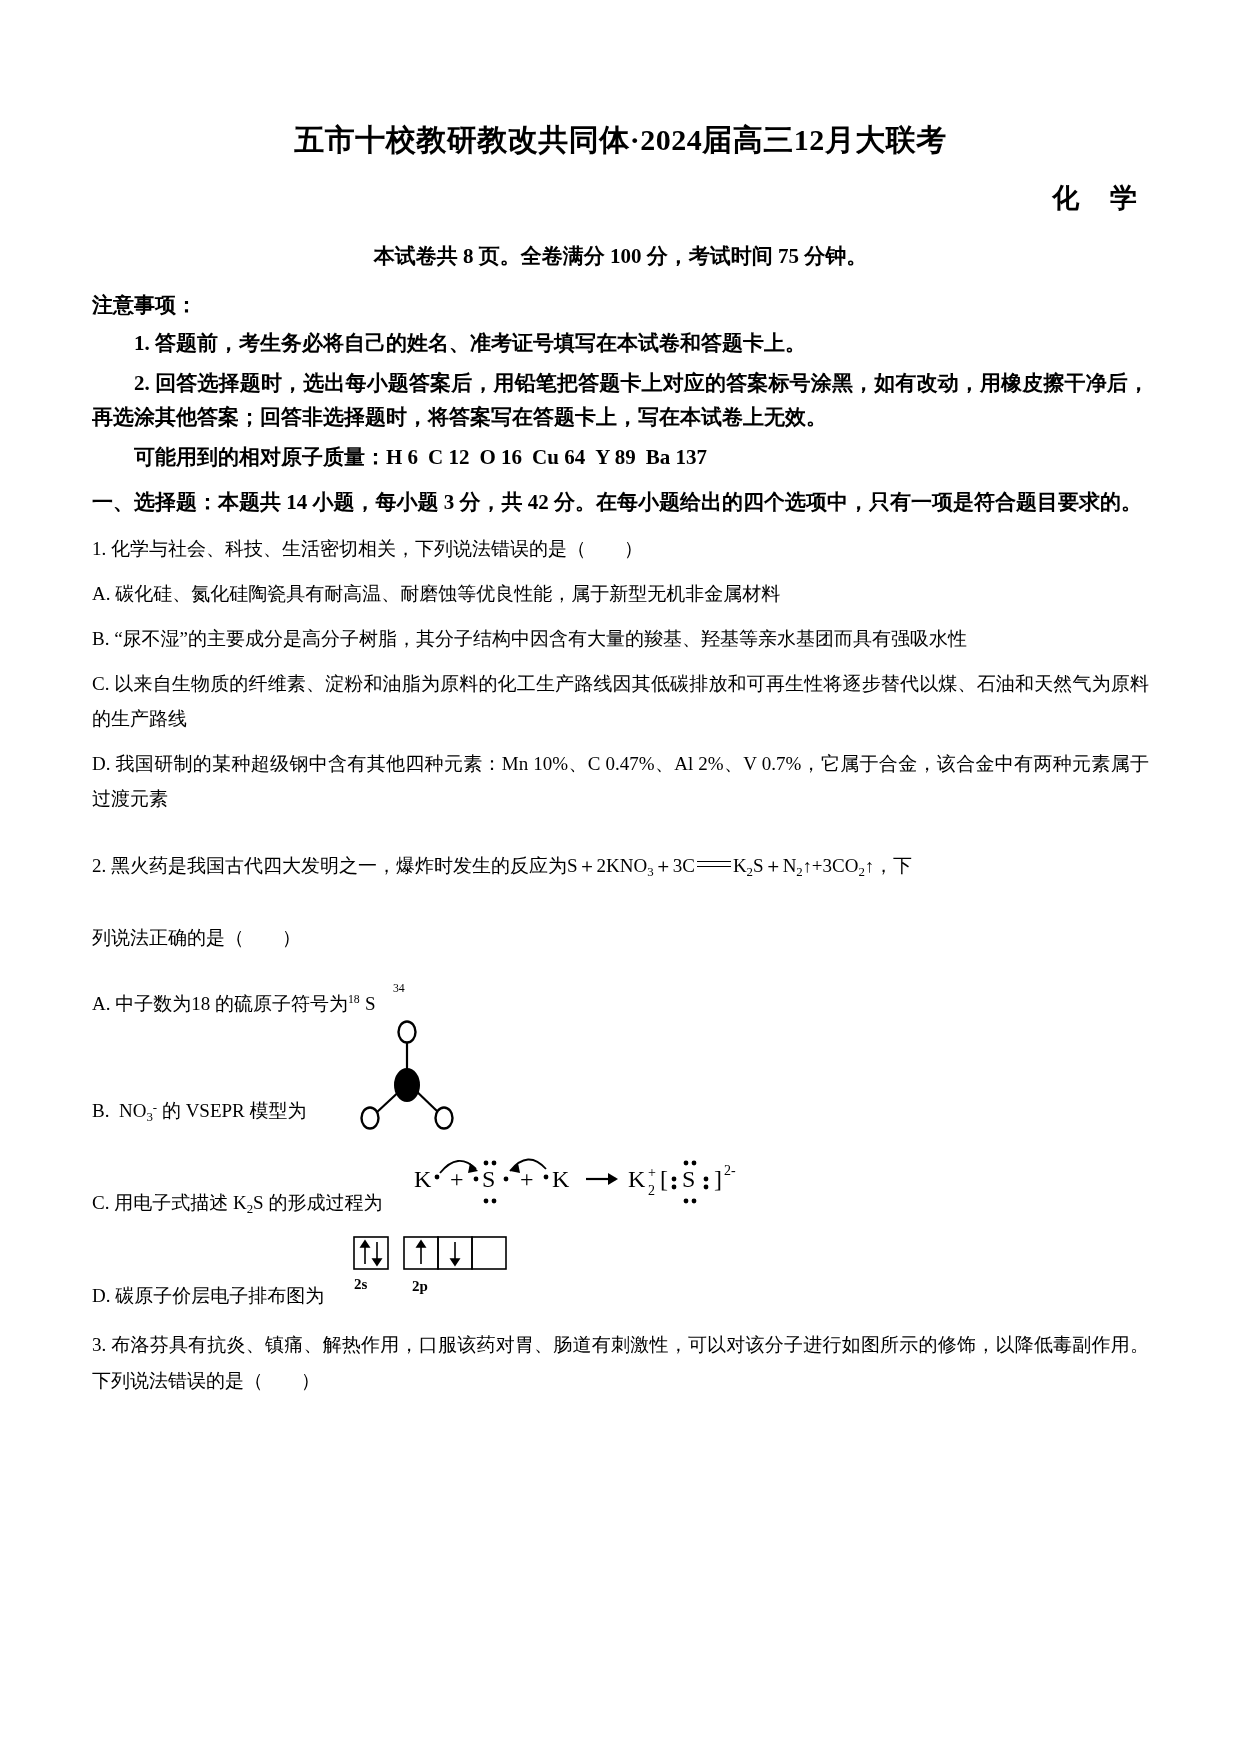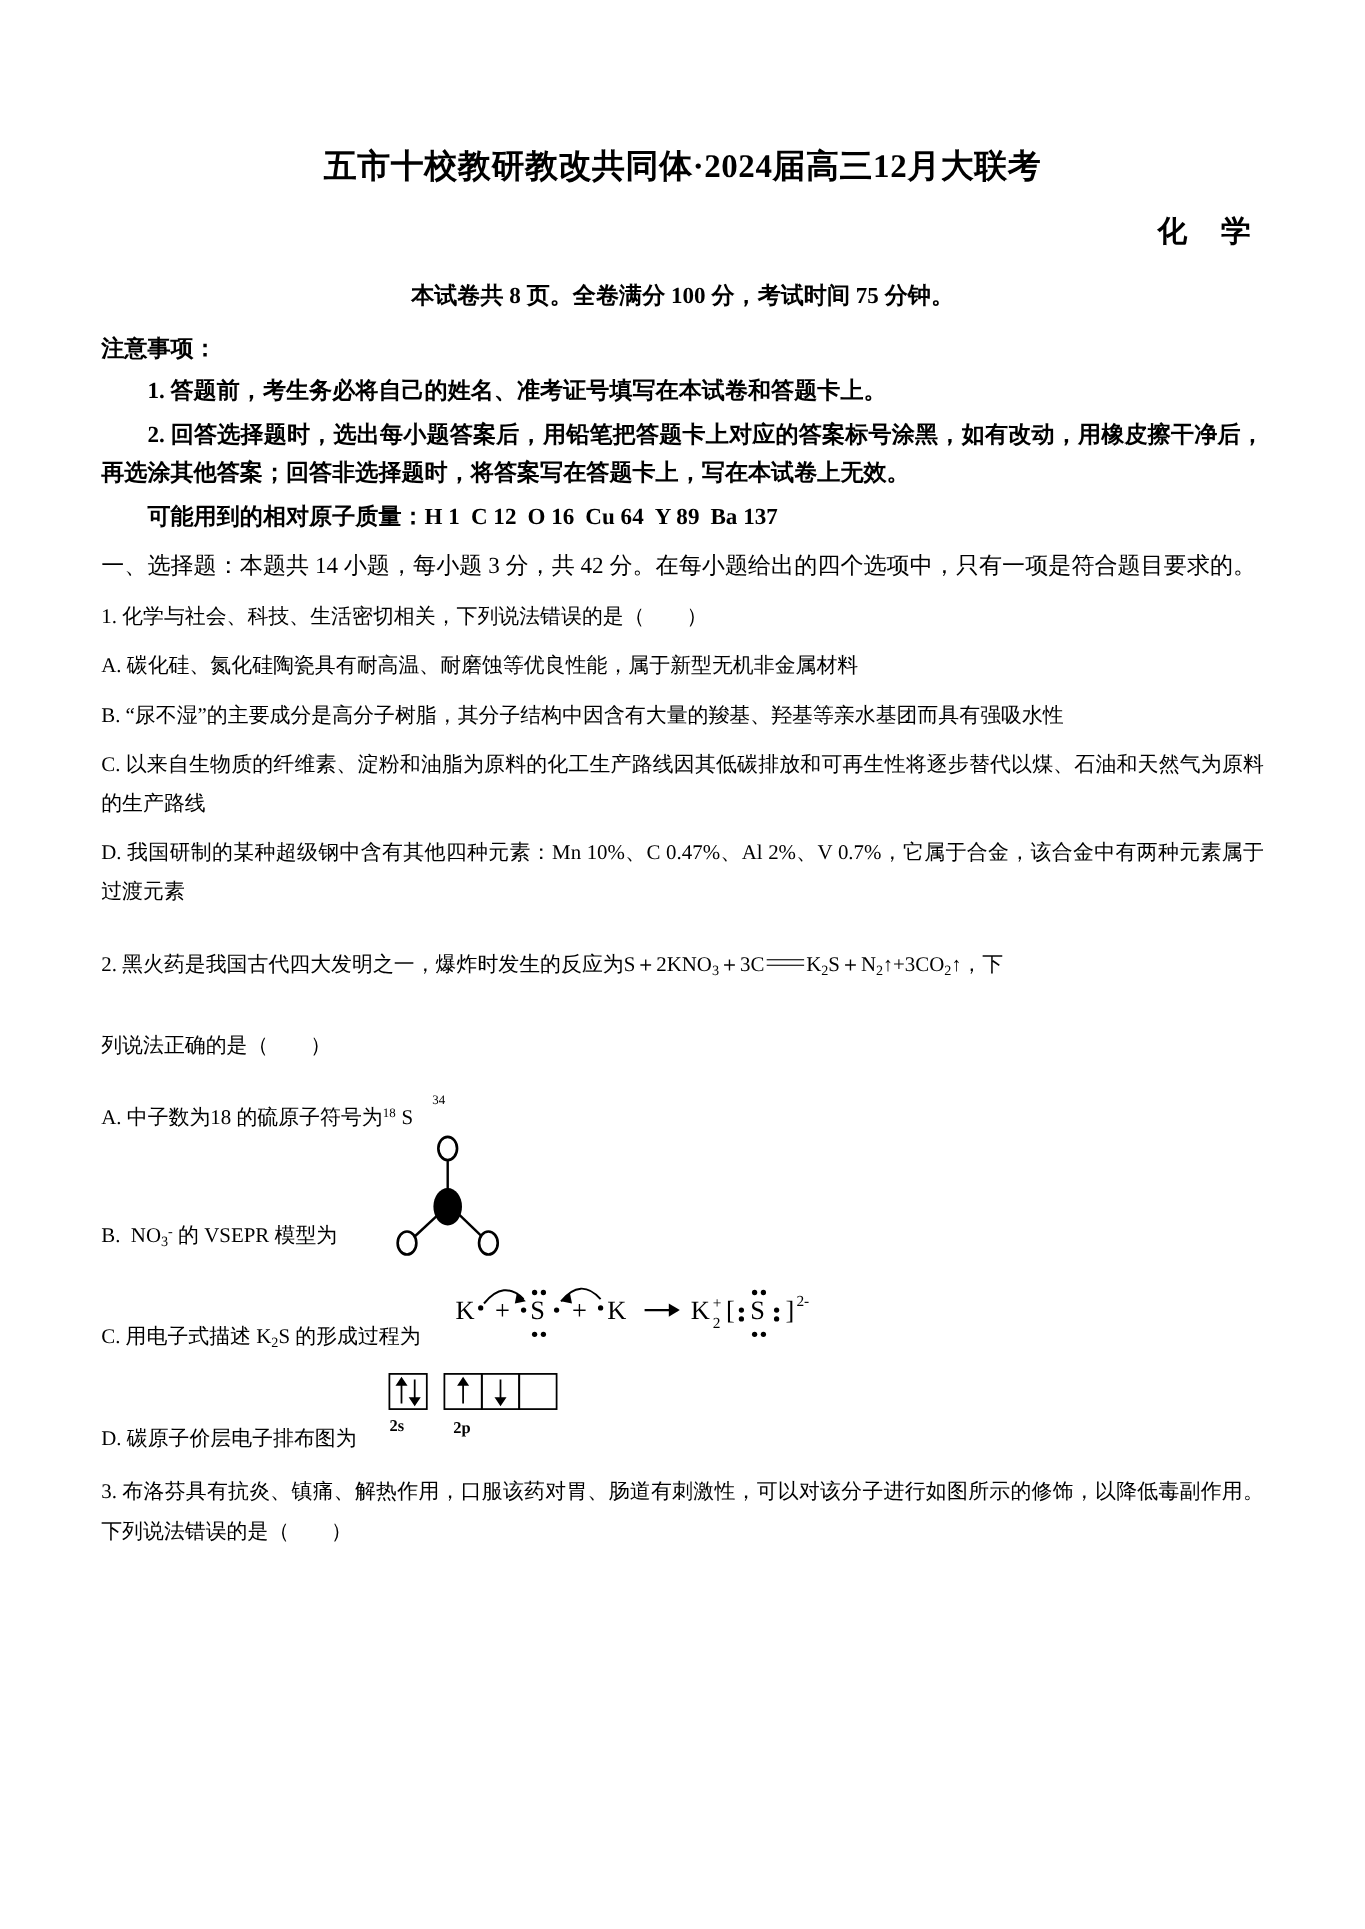--- a/index.html
+++ b/index.html
@@ -11,21 +11,21 @@
     font-family: "Liberation Serif", "DejaVu Serif", serif;
     color: #000000;
   }
   .page {
     position: relative;
     width: 1241px;
     height: 1754px;
     margin: 0 auto;
     background: #ffffff;
     box-sizing: border-box;
-    padding: 12px 92px;
+    padding: 0 92px;
     overflow: hidden;
   }
   .title {
     text-align: center;
     font-size: 30px;
     font-weight: bold;
     letter-spacing: 0.5px;
     margin-top: 122px;
     line-height: 1.2;
   }
@@ -59,21 +59,21 @@
   .mass-line {
     font-size: 21px;
     font-weight: bold;
     text-indent: 2em;
     line-height: 1.62;
     margin-top: 6px;
   }
   .mass-line .sp { display: inline-block; width: 10px; }
   .section-head {
     font-size: 21px;
-    font-weight: normal;
+    font-weight: bold;
     line-height: 1.62;
     margin-top: 10px;
     text-align: justify;
   }
   .q {
     font-size: 19px;
     line-height: 1.85;
     margin-top: 12px;
     text-align: justify;
   }
@@ -213,21 +213,21 @@
 
   <div class="exam-info">本试卷共 8 页。全卷满分 100 分，考试时间 75 分钟。</div>
 
   <div class="notice-head">注意事项：</div>
 
   <div class="notice-item">1. 答题前，考生务必将自己的姓名、准考证号填写在本试卷和答题卡上。</div>
 
   <div class="notice-item">2. 回答选择题时，选出每小题答案后，用铅笔把答题卡上对应的答案标号涂黑，如有改动，用橡皮擦干净后，再选涂其他答案；回答非选择题时，将答案写在答题卡上，写在本试卷上无效。</div>
 
 
-  <div class="mass-line"><span>可能用到的相对原子质量：</span><span>H 1</span><span class="sp"></span><span>C 12</span><span class="sp"></span><span>O 16</span><span class="sp"></span><span>Cu 64</span><span class="sp"></span><span>Y 89</span><span class="sp"></span><span>Ba 137</span></div>
+  <div class="mass-line"><span>可能用到的相对原子质量：</span><span>H 6</span><span class="sp"></span><span>C 12</span><span class="sp"></span><span>O 16</span><span class="sp"></span><span>Cu 64</span><span class="sp"></span><span>Y 89</span><span class="sp"></span><span>Ba 137</span></div>
 
   <div class="section-head">一、选择题：本题共 14 小题，每小题 3 分，共 42 分。在每小题给出的四个选项中，只有一项是符合题目要求的。</div>
 
   <div class="q"><span>1.</span> <span>化学与社会、科技、生活密切相关，下列说法错误的是（　　）</span></div>
 
   <div class="opt">A. 碳化硅、氮化硅陶瓷具有耐高温、耐磨蚀等优良性能，属于新型无机非金属材料</div>
   <div class="opt">B. “尿不湿”的主要成分是高分子树脂，其分子结构中因含有大量的羧基、羟基等亲水基团而具有强吸水性</div>
   <div class="opt">C. 以来自生物质的纤维素、淀粉和油脂为原料的化工生产路线因其低碳排放和可再生性将逐步替代以煤、石油和天然气为原料的生产路线</div>
   <div class="opt">D. 我国研制的某种超级钢中含有其他四种元素：Mn 10%、C 0.47%、Al 2%、V 0.7%，它属于合金，该合金中有两种元素属于过渡元素</div>
 

